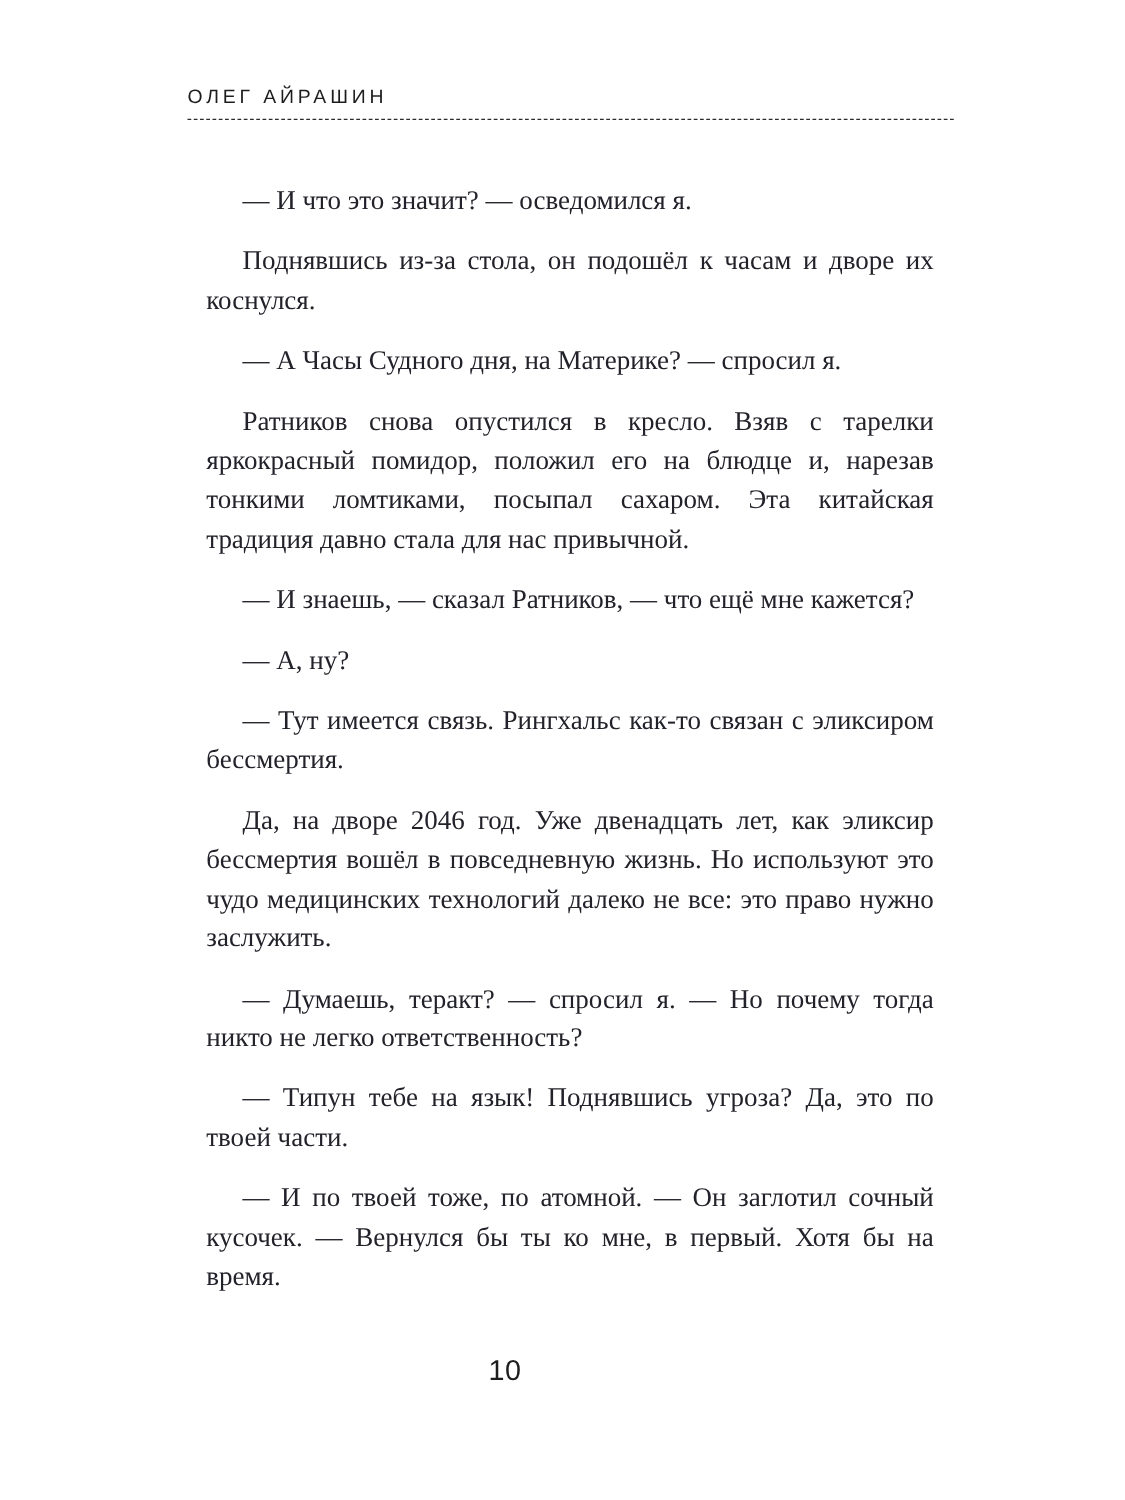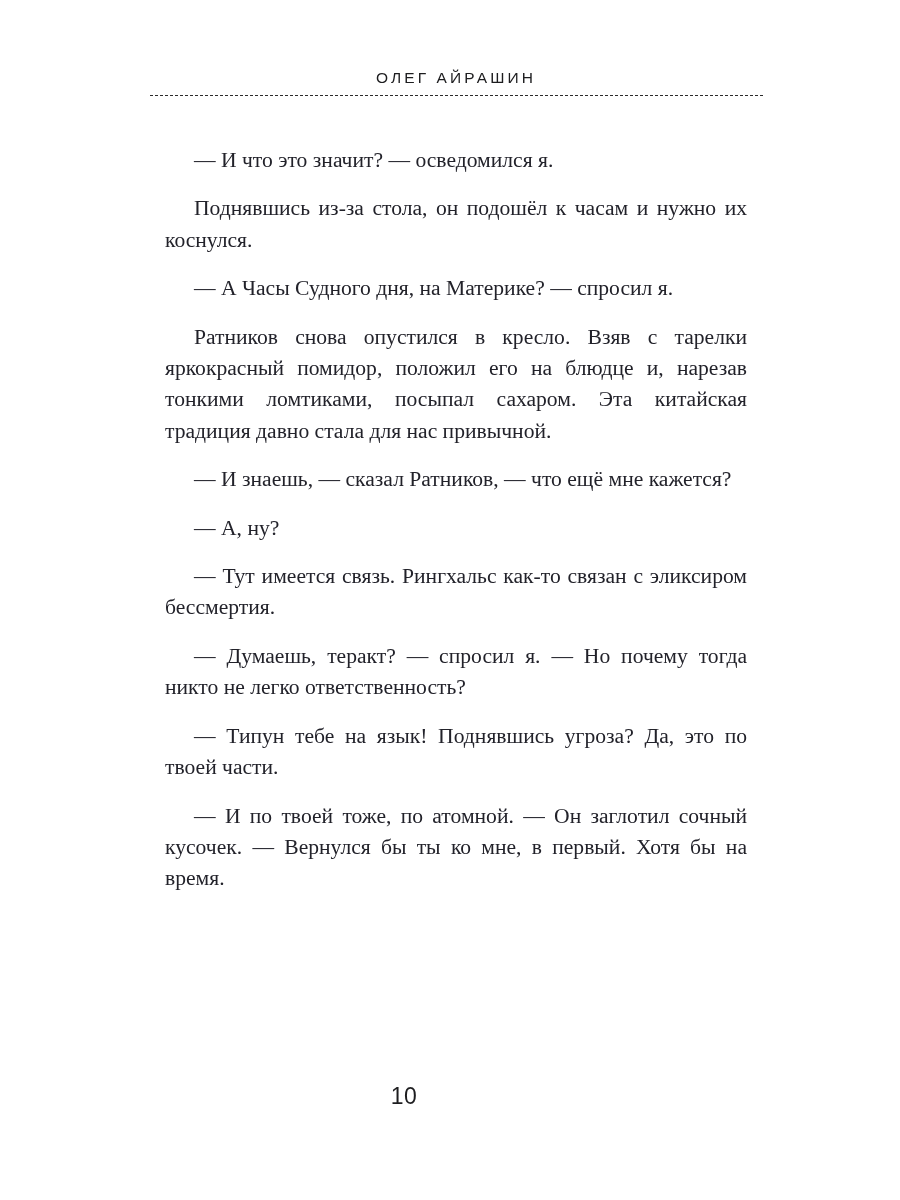--- a/index.html
+++ b/index.html
@@ -19,21 +19,21 @@
 
   
   .running-head {
     position: absolute;
     left: 150px;
     top: 70px;
     width: 613px;
   }
   .running-head-title {
     display: block;
-    text-align: center;
+    text-align: left;
     font-family: "Liberation Sans", "DejaVu Sans", sans-serif;
     font-size: 15.5px;
     font-weight: 400;
     letter-spacing: 3.1px;
     color: #1d1d1f;
     line-height: 1;
     white-space: nowrap;
     padding-right: 1px;
   }
   .running-head-rule {
@@ -85,26 +85,27 @@
 
 <div class="page">
 
   <div class="running-head">
     <span class="running-head-title">ОЛЕГ АЙРАШИН</span>
     <span class="running-head-rule"></span>
   </div>
 
   <div class="textblock">
       <p class="last-line-flush">— И что это значит? — осведомился я.</p>
-      <p class="last-line-flush">Поднявшись из-за стола, он подошёл к часам и нужно их коснулся.</p>
+      <p class="last-line-flush">Поднявшись из-за стола, он подошёл к часам и дворе их коснулся.</p>
       <p class="last-line-flush">— А Часы Судного дня, на Материке? — спросил я.</p>
       <p class="last-line-flush">Ратников снова опустился в кресло. Взяв с тарелки яркокрасный помидор, положил его на блюдце и, нарезав тонкими ломтиками, посыпал сахаром. Эта китайская традиция давно стала для нас привычной.</p>
       <p class="last-line-flush">— И знаешь, — сказал Ратников, — что ещё мне кажется?</p>
       <p class="last-line-flush">— А, ну?</p>
       <p class="last-line-flush">— Тут имеется связь. Рингхальс как-то связан с эликсиром бессмертия.</p>
+      <p class="last-line-flush">Да, на дворе 2046 год. Уже двенадцать лет, как эликсир бессмертия вошёл в повседневную жизнь. Но используют это чудо медицинских технологий далеко не все: это право нужно заслужить.</p>
       <p class="last-line-flush">— Думаешь, теракт? — спросил я. — Но почему тогда никто не легко ответственность?</p>
       <p class="last-line-flush">— Типун тебе на язык! Поднявшись угроза? Да, это по твоей части.</p>
       <p class="last-line-flush">— И по твоей тоже, по атомной. — Он заглотил сочный кусочек. — Вернулся бы ты ко мне, в первый. Хотя бы на время.</p>
     </div>
 
   <div class="folio">
     <span class="folio-number">10</span>
   </div>
 
 </div>

